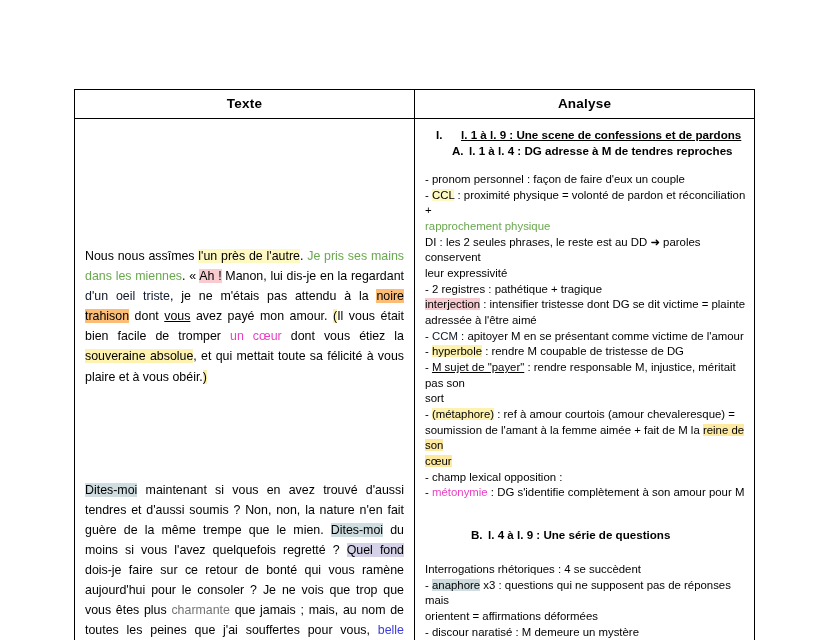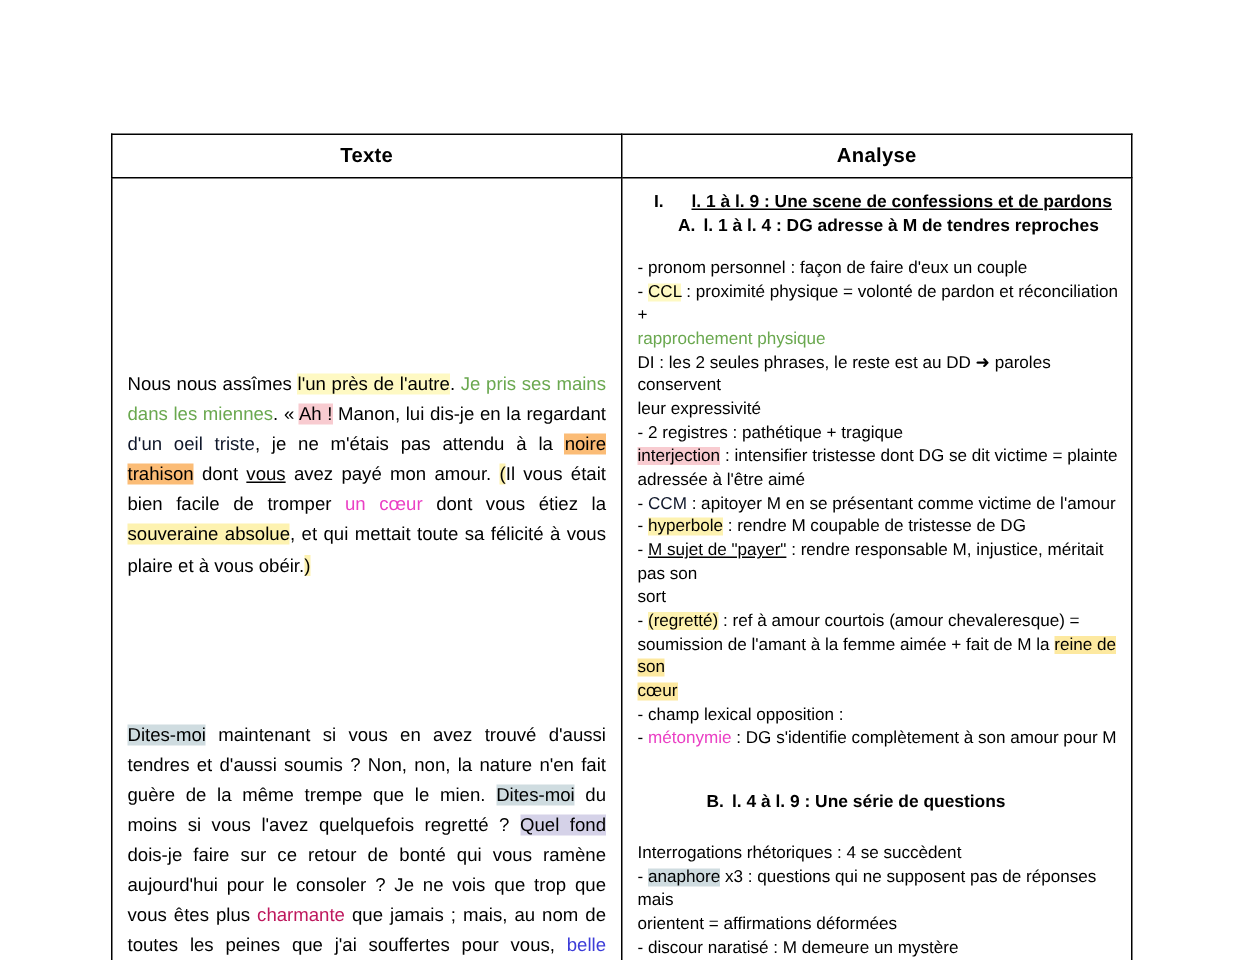--- a/index.html
+++ b/index.html
@@ -116,21 +116,21 @@
   .hl-pink    { background: #f8cbd0; }
   .hl-orange  { background: #fbbc76; }
   .hl-yellow  { background: #fdf2b0; }
   .hl-yellow2 { background: #fde9a0; }
   .hl-purple  { background: #d5d2e8; }
   .hl-grey-bl { background: #cfdce0; }
 
   .tx-green   { color: #6aa84f; }
   .tx-pinkpale{ color: #0f172a; }
   .tx-magenta { color: #ea3fc4; }
-  .tx-blue    { color: #be185d; }
+  .tx-blue    { color: #737373; }
   .tx-indigo  { color: #3c3cd8; }
 
   .u { text-decoration: underline; }
 </style>
 </head>
 <body>
 
 <div class="page">
 
   <table class="analysis-table">
@@ -176,21 +176,21 @@
                 <div class="an-line"><span class="tx-green">rapprochement physique</span></div>
                 <div class="an-line"><span>DI : les 2 seules phrases, le reste est au DD ➜ paroles conservent</span></div>
                 <div class="an-line"><span>leur expressivité</span></div>
                 <div class="an-line"><span>- 2 registres : pathétique + tragique</span></div>
                 <div class="an-line"><span class="hl-pink">interjection</span><span> : intensifier tristesse dont DG se dit victime = plainte</span></div>
                 <div class="an-line"><span>adressée à l'être aimé</span></div>
                 <div class="an-line"><span>- </span><span class="tx-pinkpale">CCM</span><span> : apitoyer M en se présentant comme victime de l'amour</span></div>
                 <div class="an-line"><span>- </span><span class="hl-yellow">hyperbole</span><span> : rendre M coupable de tristesse de DG</span></div>
                 <div class="an-line"><span>- </span><span class="u">M sujet de "payer"</span><span> : rendre responsable M, injustice, méritait pas son</span></div>
                 <div class="an-line"><span>sort</span></div>
-                <div class="an-line"><span>- </span><span class="hl-yellow">(regretté)</span><span> : ref à amour courtois (amour chevaleresque) =</span></div>
+                <div class="an-line"><span>- </span><span class="hl-yellow">(métaphore)</span><span> : ref à amour courtois (amour chevaleresque) =</span></div>
                 <div class="an-line"><span>soumission de l'amant à la femme aimée + fait de M la </span><span class="hl-yellow2">reine de son</span></div>
                 <div class="an-line"><span class="hl-yellow2">cœur</span></div>
                 <div class="an-line"><span>- champ lexical opposition :</span></div>
                 <div class="an-line"><span>- </span><span class="tx-magenta">métonymie</span><span> : DG s'identifie complètement à son amour pour M</span></div>
               </div>
 
             <div class="gap-xl"></div>
 
             <div class="heading-B">
               <span class="numlabel">B.</span><span>l. 4 à l. 9 : Une série de questions</span>

